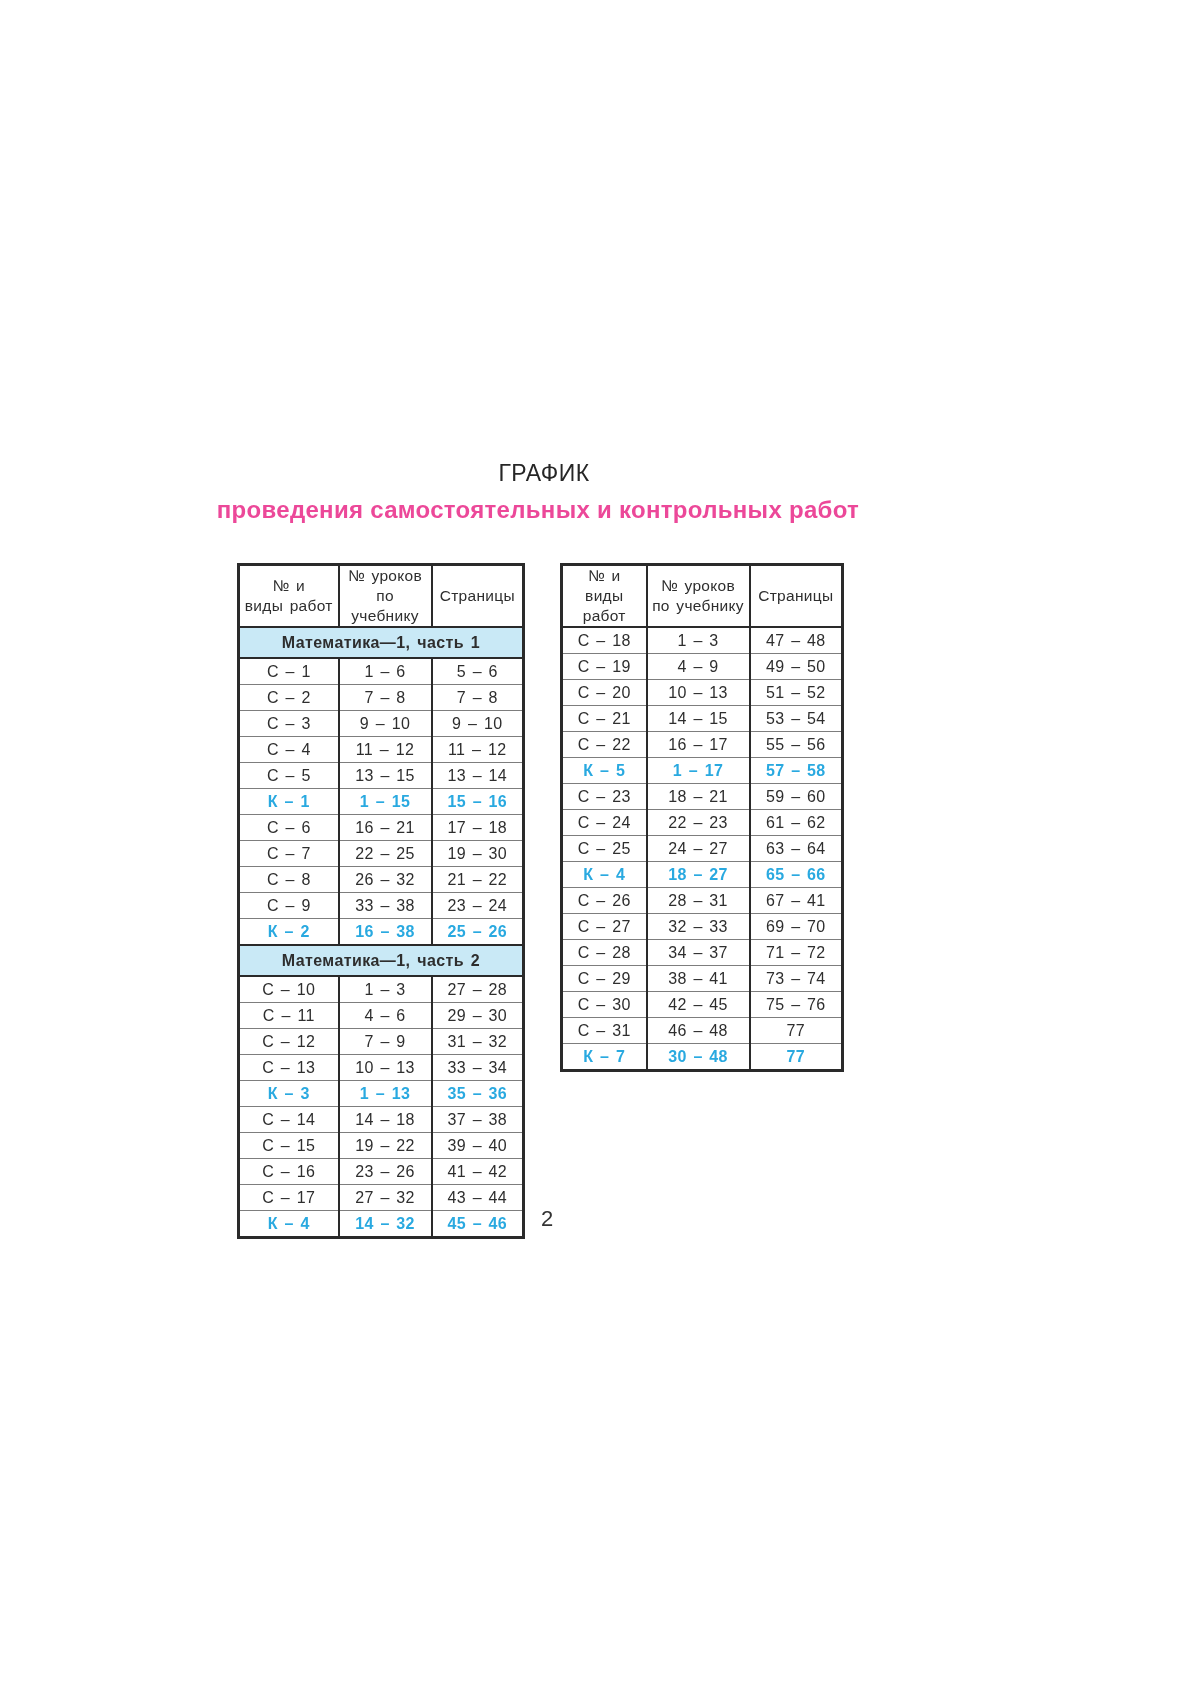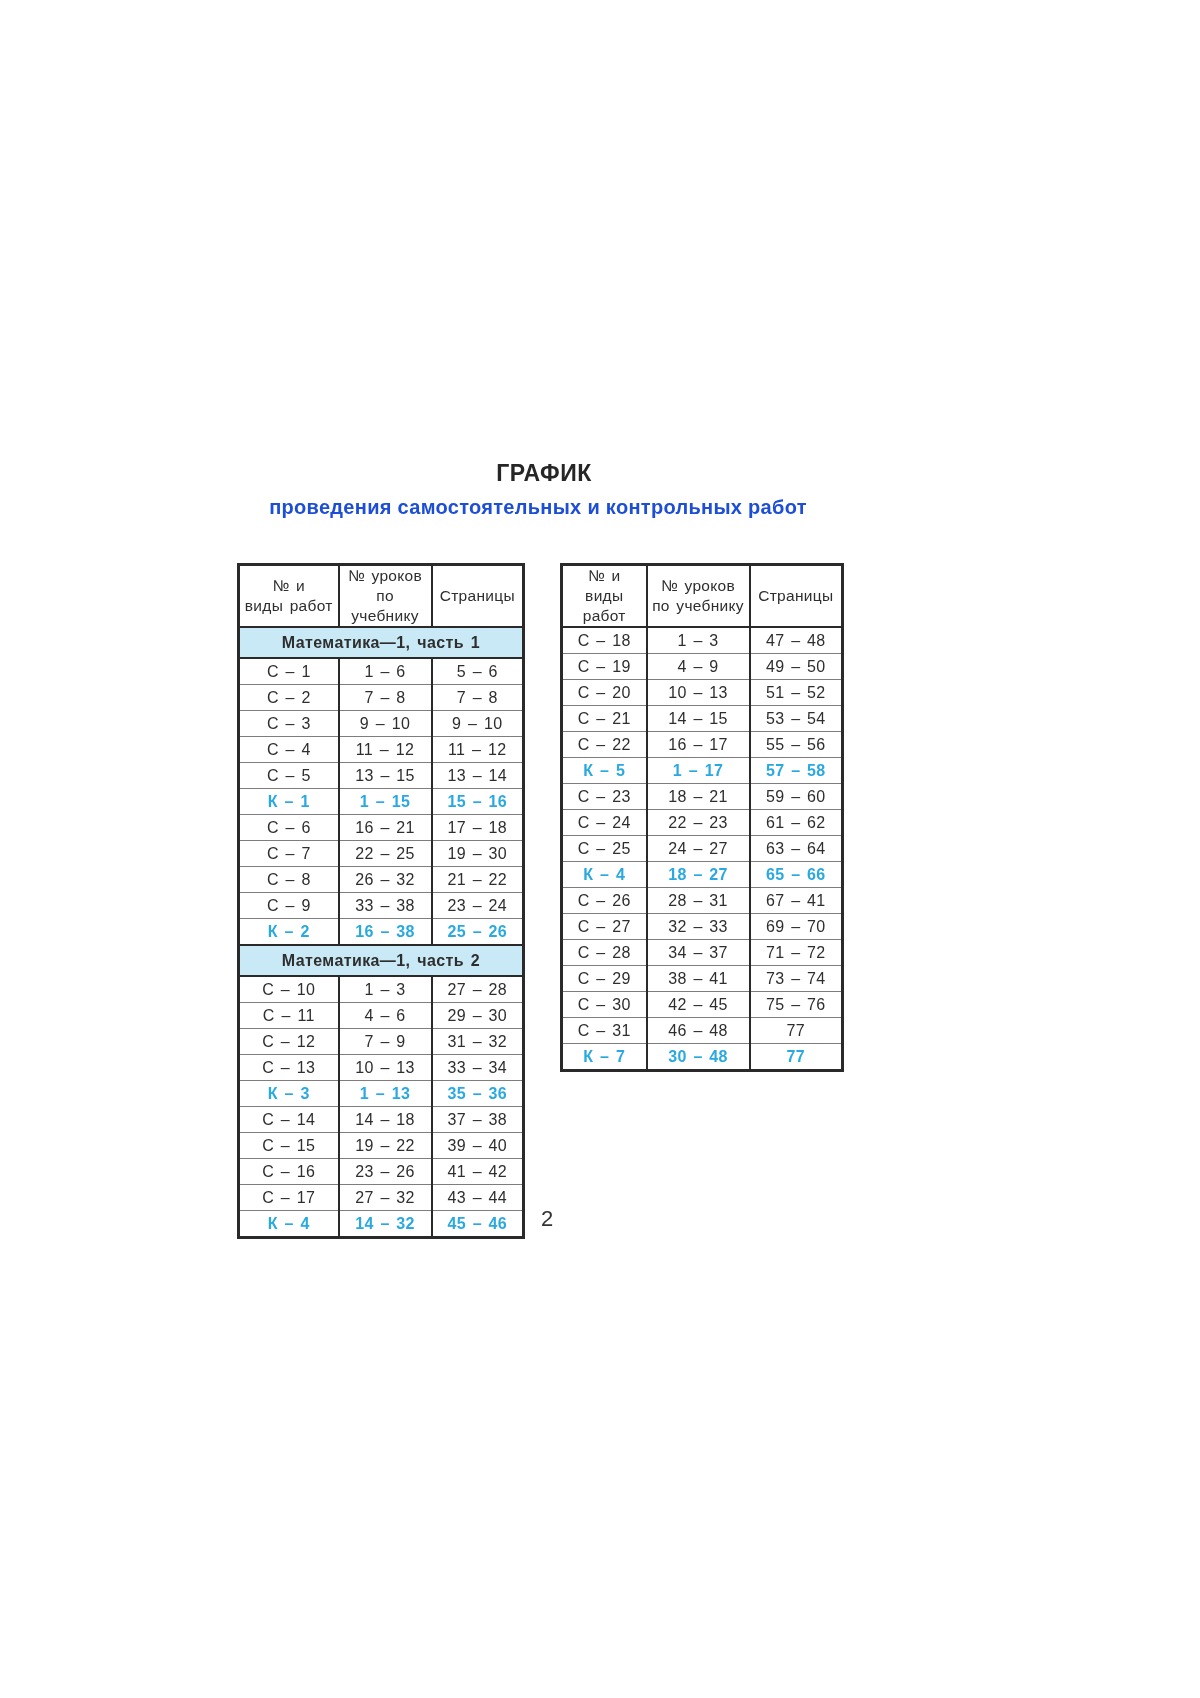--- a/index.html
+++ b/index.html
@@ -15,29 +15,29 @@
   .title-block {
     position: absolute;
     top: 460px;
     left: 0;
     width: 1076px;
     text-align: center;
   }
   .title-block h1 {
     margin: 0 0 9px 12px;
     font-size: 23px;
-    font-weight: bold;
+    font-weight: normal;
     letter-spacing: 0.5px;
     color: #262626;
   }
   .title-block .subtitle {
-    font-size: 20px;
+    font-size: 24px;
     font-weight: bold;
     letter-spacing: 0.3px;
-    color: #1d4ed8;
+    color: #ec4899;
   }
   .tables-row {
     position: absolute;
     top: 563px;
     left: 237px;
     display: flex;
     gap: 35px;
     align-items: flex-start;
   }
   table.schedule {

